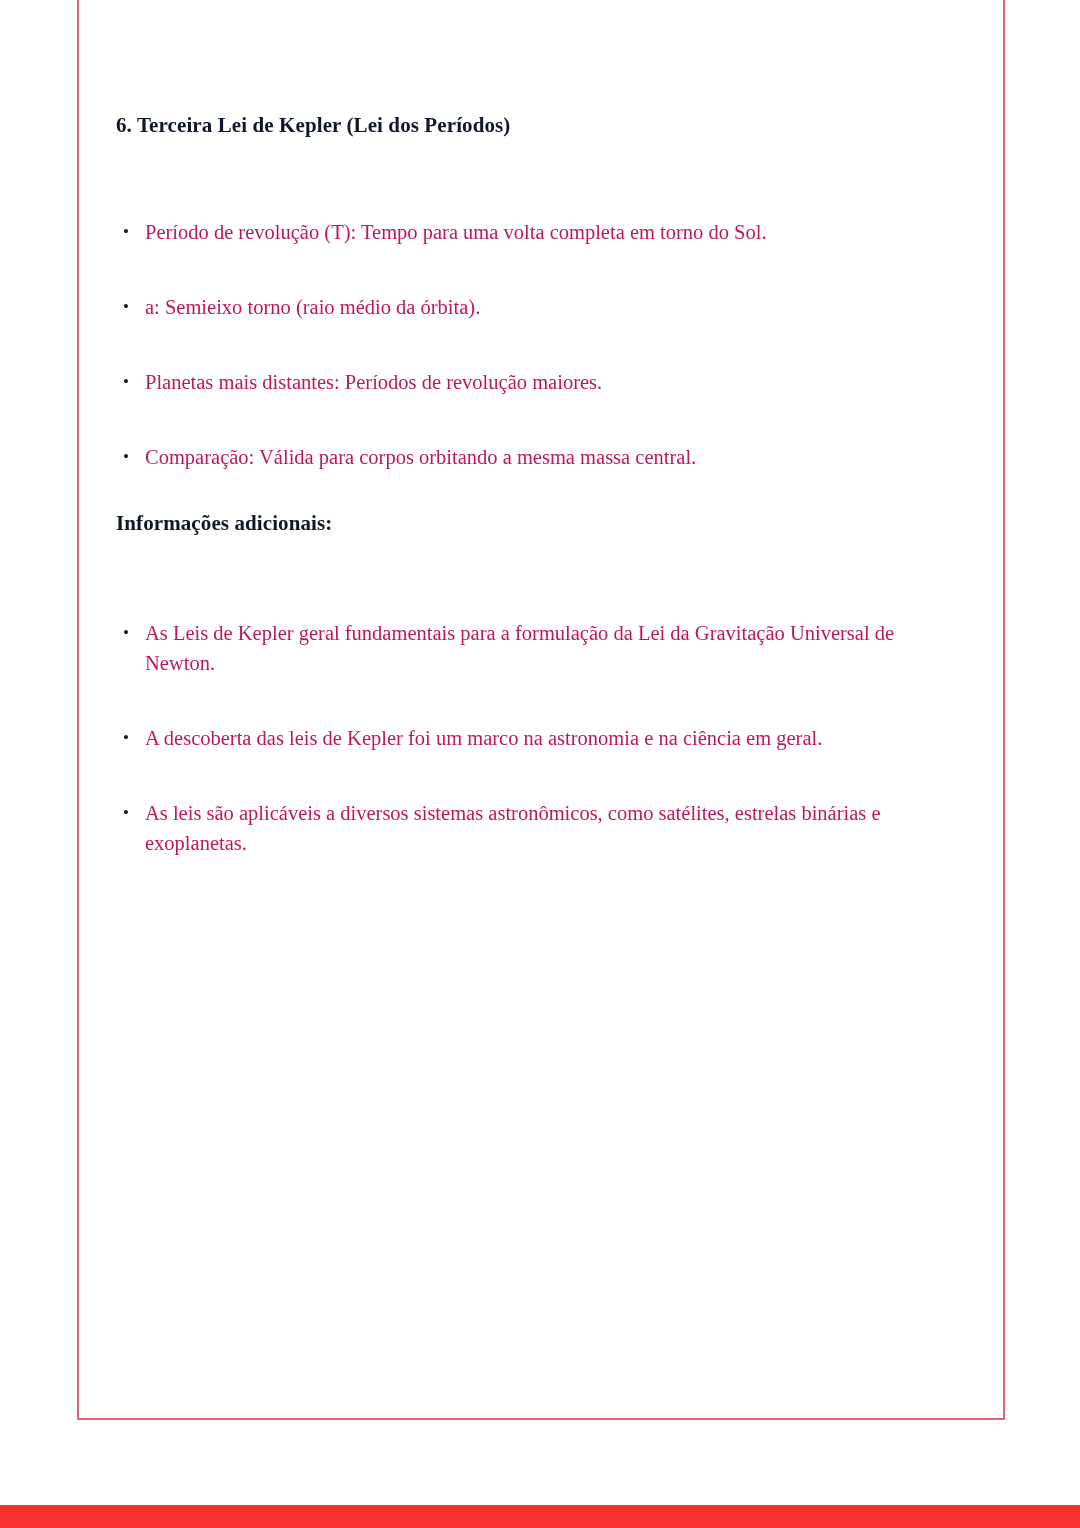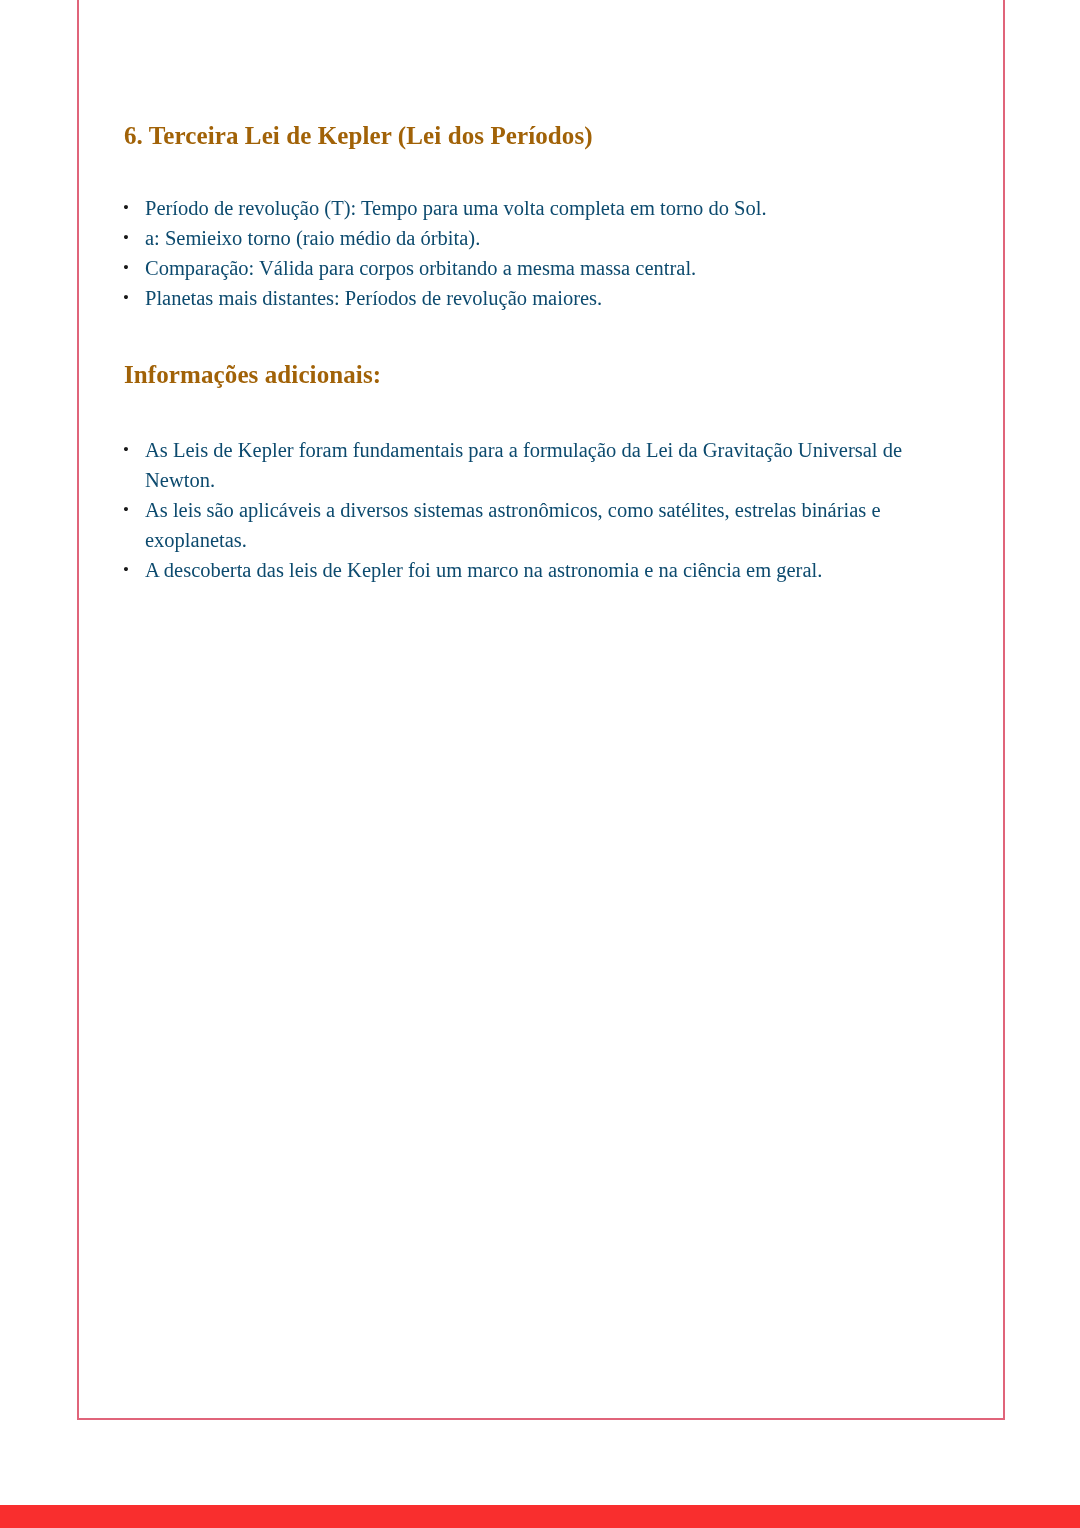--- a/index.html
+++ b/index.html
@@ -46,40 +46,41 @@
 
   
   .content {
     position: absolute;
     left: 108px;
     top: 104px;
     width: 860px;
   }
 
   .section-heading {
-    font-size: 25px;
+    font-size: 21px;
     font-weight: bold;
     line-height: 1.25;
     letter-spacing: 0.1px;
-    margin: 16px;
-    color: #a16207;
+    margin: 8px;
+    color: #0f172a;
   }
 
   .bullet-list {
     list-style: none;
     margin: 0;
     padding: 0;
   }
 
   .bullet-list li {
     position: relative;
     padding-left: 37px;
     font-size: 20.5px;
     line-height: 30px;
-    color: #0c4a6e;
+    color: #be185d;
+    margin-top: 45px;
   }
 
   .bullet-list li::before {
     content: "\2022";
     position: absolute;
     left: 15px;
     top: 0;
     font-size: 17px;
     line-height: 30px;
     color: #1a1a1a;
@@ -102,31 +103,31 @@
 
 <div class="content">
 
   <h2 class="section-heading">6. Terceira Lei de Kepler (Lei dos Períodos)</h2>
 
   <div class="gap-heading-to-list"></div>
 
   <ul class="bullet-list">
     <li>Período de revolução (T): Tempo para uma volta completa em torno do Sol.</li>
     <li>a: Semieixo torno (raio médio da órbita).</li>
+    <li>Planetas mais distantes: Períodos de revolução maiores.</li>
     <li>Comparação: Válida para corpos orbitando a mesma massa central.</li>
-    <li>Planetas mais distantes: Períodos de revolução maiores.</li>
   </ul>
 
   <div class="gap-list-to-heading"></div>
 
   <h2 class="section-heading">Informações adicionais:</h2>
 
   <div class="gap-heading-to-list2"></div>
 
   <ul class="bullet-list">
-    <li>As Leis de Kepler foram fundamentais para a formulação da Lei da Gravitação Universal de Newton.</li>
+    <li>As Leis de Kepler geral fundamentais para a formulação da Lei da Gravitação Universal de Newton.</li>
+    <li>A descoberta das leis de Kepler foi um marco na astronomia e na ciência em geral.</li>
     <li>As leis são aplicáveis a diversos sistemas astronômicos, como satélites, estrelas binárias e exoplanetas.</li>
-    <li>A descoberta das leis de Kepler foi um marco na astronomia e na ciência em geral.</li>
   </ul>
 
 </div>
 
 <div class="bottom-bar"></div>
 
 </body></html>

